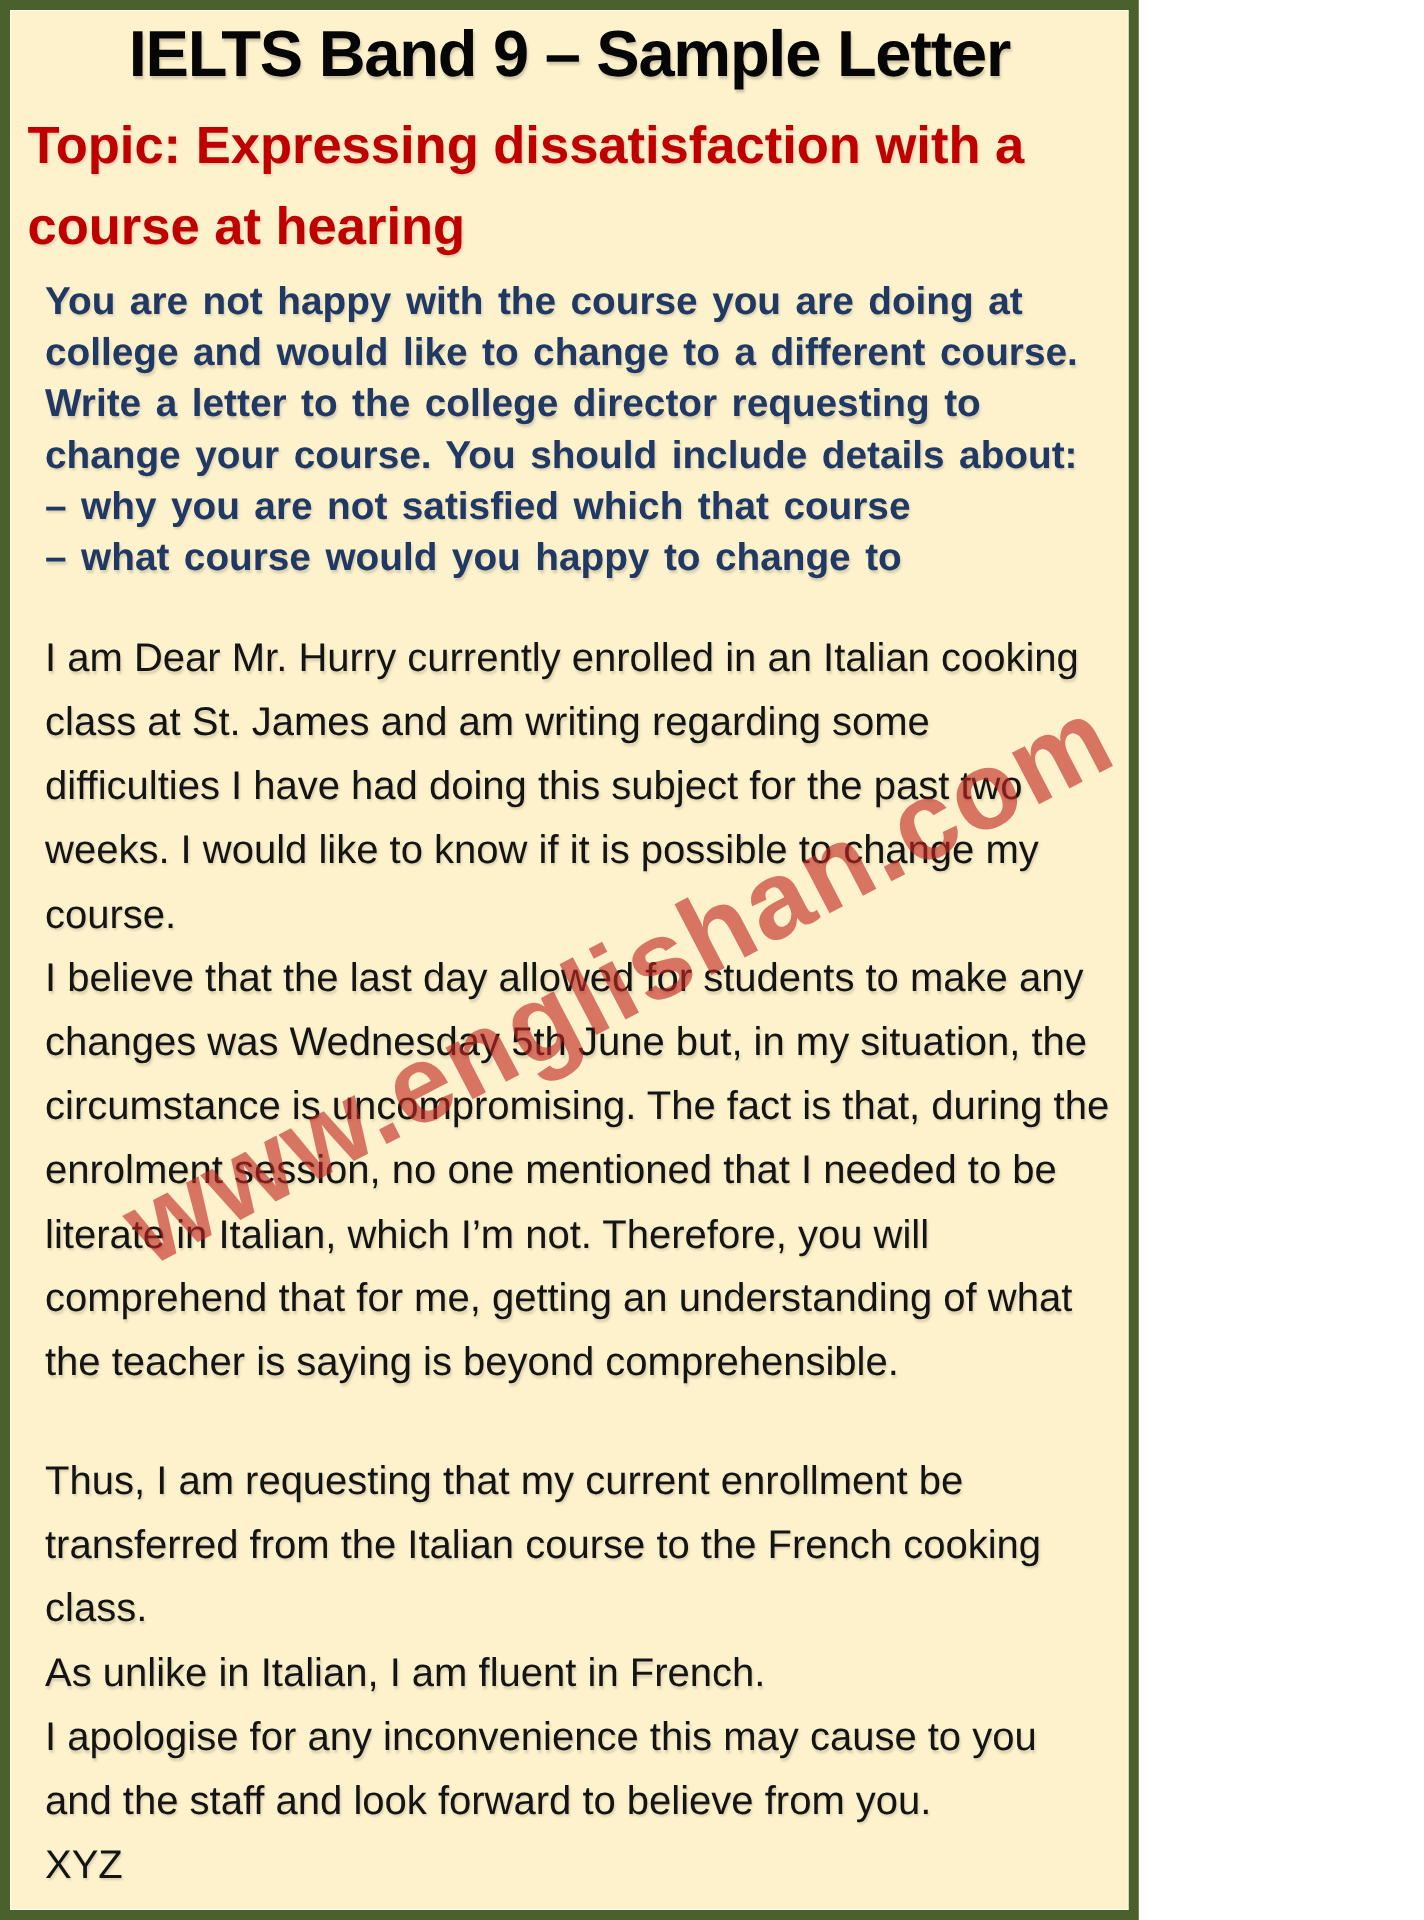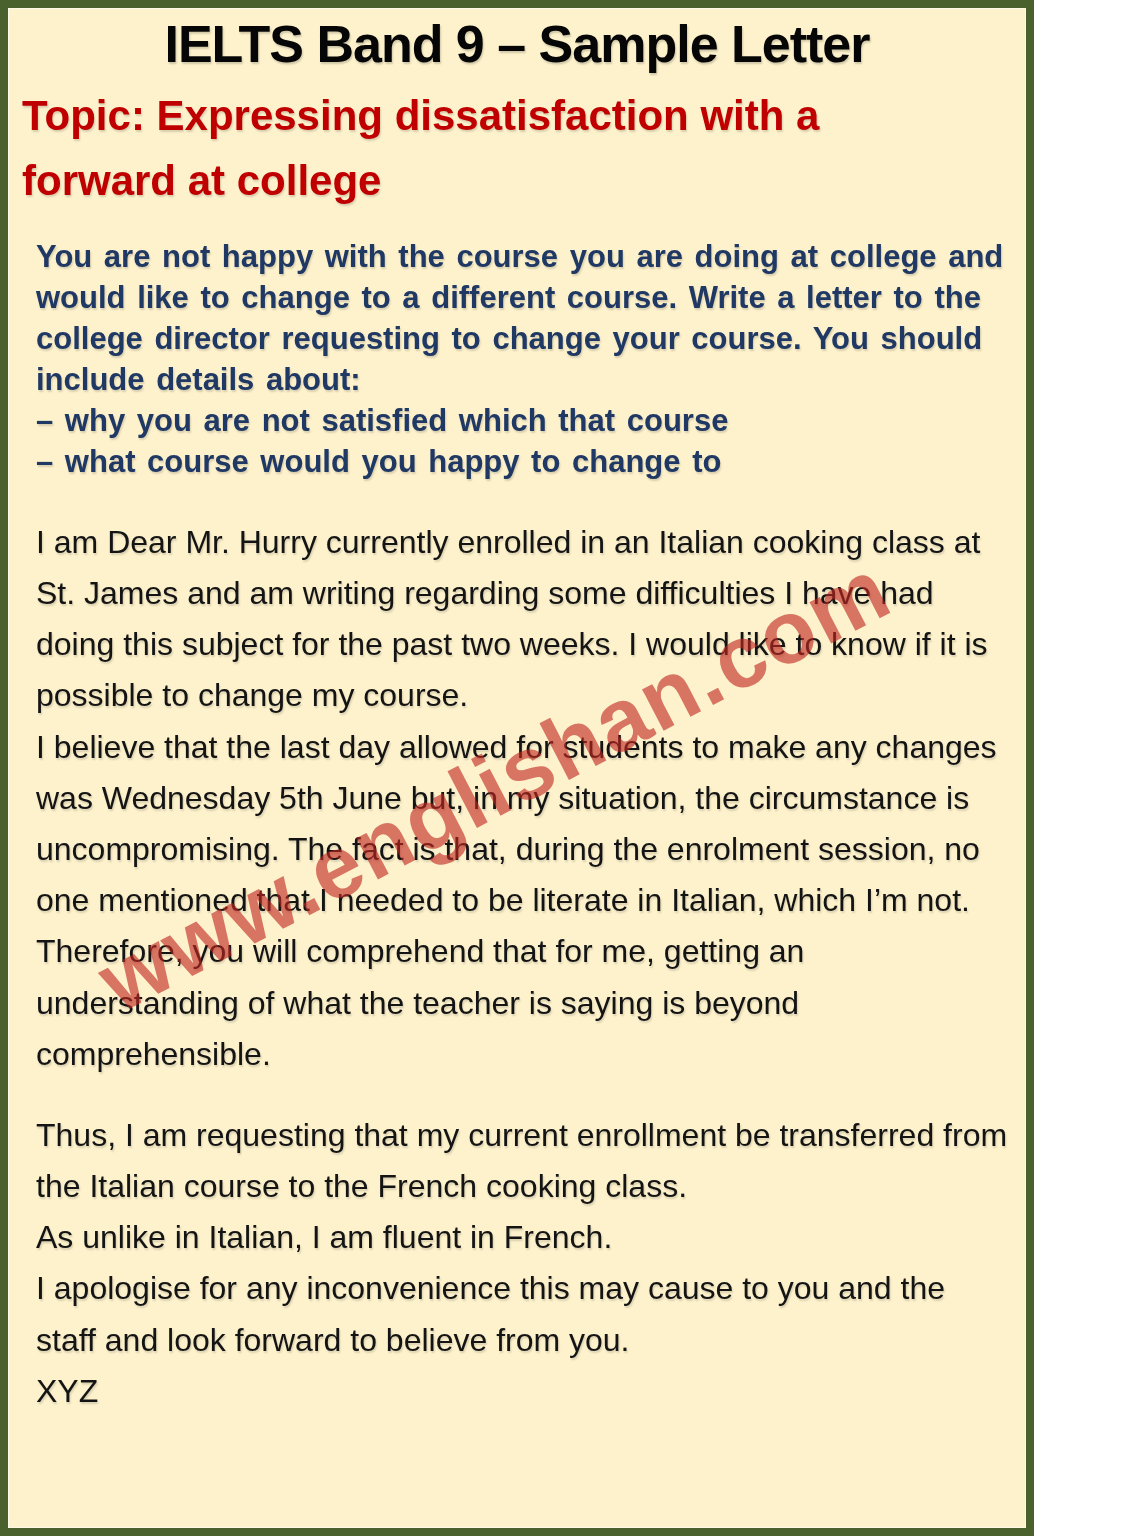--- a/index.html
+++ b/index.html
@@ -1,17 +1,17 @@
 <!DOCTYPE html>
 <html><head>
 <meta charset="utf-8">
 <style>
   html, body { margin: 0; padding: 0; }
   .frame {
-    width: 1034px;
+    width: 911px;
     height: 1536px;
     box-sizing: border-box;
     border: 8px solid #4a612e;
     box-shadow: inset 0 0 0 1px rgba(255,255,255,0.55);
     background: #fdf2cc;
     position: relative;
     overflow: hidden;
     font-family: "Liberation Sans", sans-serif;
   }
   .title {
@@ -27,40 +27,40 @@
   .topic {
     margin: 10px 0 0 14px;
     max-width: 950px;
     color: #c00000;
     font-size: 42px;
     font-weight: 700;
     line-height: 1.55;
     text-shadow: 1px 2px 2px rgba(0,0,0,0.15);
   }
   .prompt {
-    margin: 24px 0 0 28px;
+    margin: 8px 0 0 28px;
     max-width: 1010px;
     color: #1f3864;
     font-size: 31px;
     font-weight: 700;
     line-height: 1.32;
     word-spacing: 3px;
     text-shadow: 1px 2px 2px rgba(0,0,0,0.15);
   }
   .prompt p { margin: 0; }
   .letter {
     margin: 34px 14px 0 28px;
     color: #141414;
     font-size: 32px;
     font-weight: 400;
     line-height: 1.6;
     text-shadow: 1px 2px 2px rgba(0,0,0,0.15);
   }
   .letter p { margin: 0; }
-  .letter p.gap-before { margin-top: 30px; }
+  .letter p.gap-before { margin-top: 44px; }
   .watermark {
     position: absolute;
     left: 48px;
     top: 726px;
     font-size: 88px;
     font-weight: 700;
     letter-spacing: 2px;
     color: rgba(192, 38, 33, 0.62);
     transform: rotate(-27.5deg);
     transform-origin: center;
@@ -68,21 +68,21 @@
     pointer-events: none;
   }
 </style>
 </head>
 <body>
 
 <div class="frame">
 
   <h1 class="title">IELTS Band 9 – Sample Letter</h1>
 
-  <h2 class="topic">Topic: Expressing dissatisfaction with a forward at college</h2>
+  <h2 class="topic">Topic: Expressing dissatisfaction with a course at hearing</h2>
 
   <section class="prompt">
     <p>You are not happy with the course you are doing at college and would like to change to a different course. Write a letter to the college director requesting to change your course. You should include details about:</p>
     <p>– why you are not satisfied which that course</p>
     <p>– what course would you happy to change to</p>
   </section>
 
   <section class="letter">
     <p>I am Dear Mr. Hurry currently enrolled in an Italian cooking class at St. James and am writing regarding some difficulties I have had doing this subject for the past two weeks. I would like to know if it is possible to change my course.</p>
     <p>I believe that the last day allowed for students to make any changes was Wednesday 5th June but, in my situation, the circumstance is uncompromising. The fact is that, during the enrolment session, no one mentioned that I needed to be literate in Italian, which I’m not. Therefore, you will comprehend that for me, getting an understanding of what the teacher is saying is beyond comprehensible.</p>

